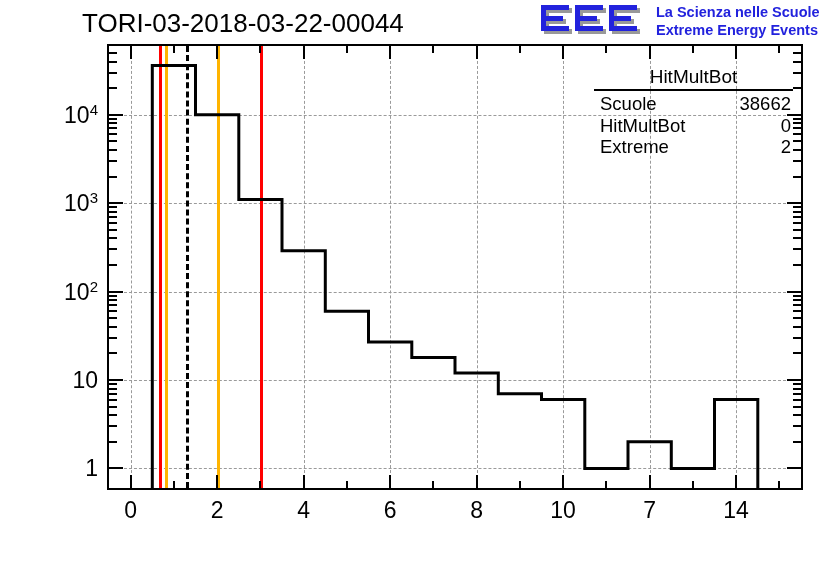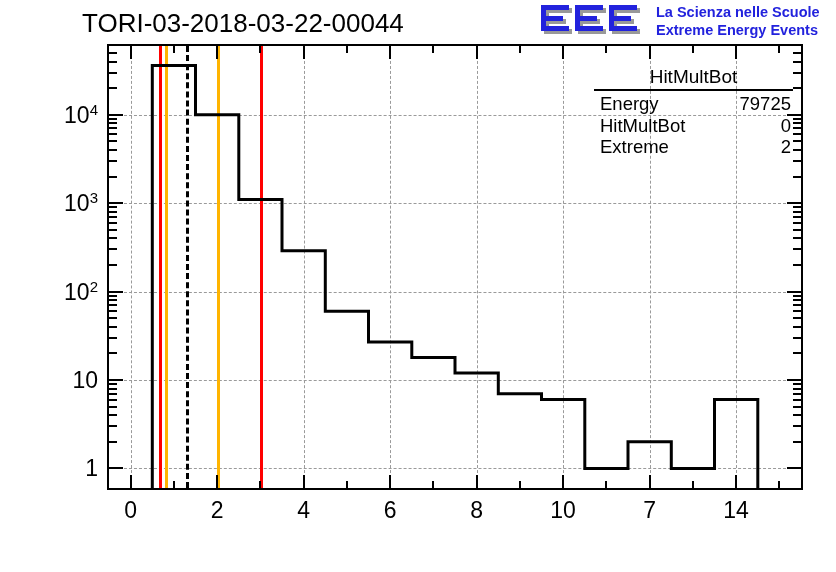--- a/index.html
+++ b/index.html
@@ -267,22 +267,22 @@
       <div class="ylab" style="top: 203.189px; left: 0px; width: 98px;">10<sup>3</sup></div>
       <div class="ylab" style="top: 114.789px; left: 0px; width: 98px;">10<sup>4</sup></div>
     </div>
 
 
   <div class="statsbox">
     <div class="stats-title">HitMultBot</div>
     <div class="stats-rule"></div>
     <div id="statsrows">
         <div class="stats-row">
-          <span>Energy</span>
-          <span>79725</span>
+          <span>Scuole</span>
+          <span>38662</span>
         </div>
         <div class="stats-row">
           <span>HitMultBot</span>
           <span>0</span>
         </div>
         <div class="stats-row">
           <span>Extreme</span>
           <span>2</span>
         </div>
       </div>

